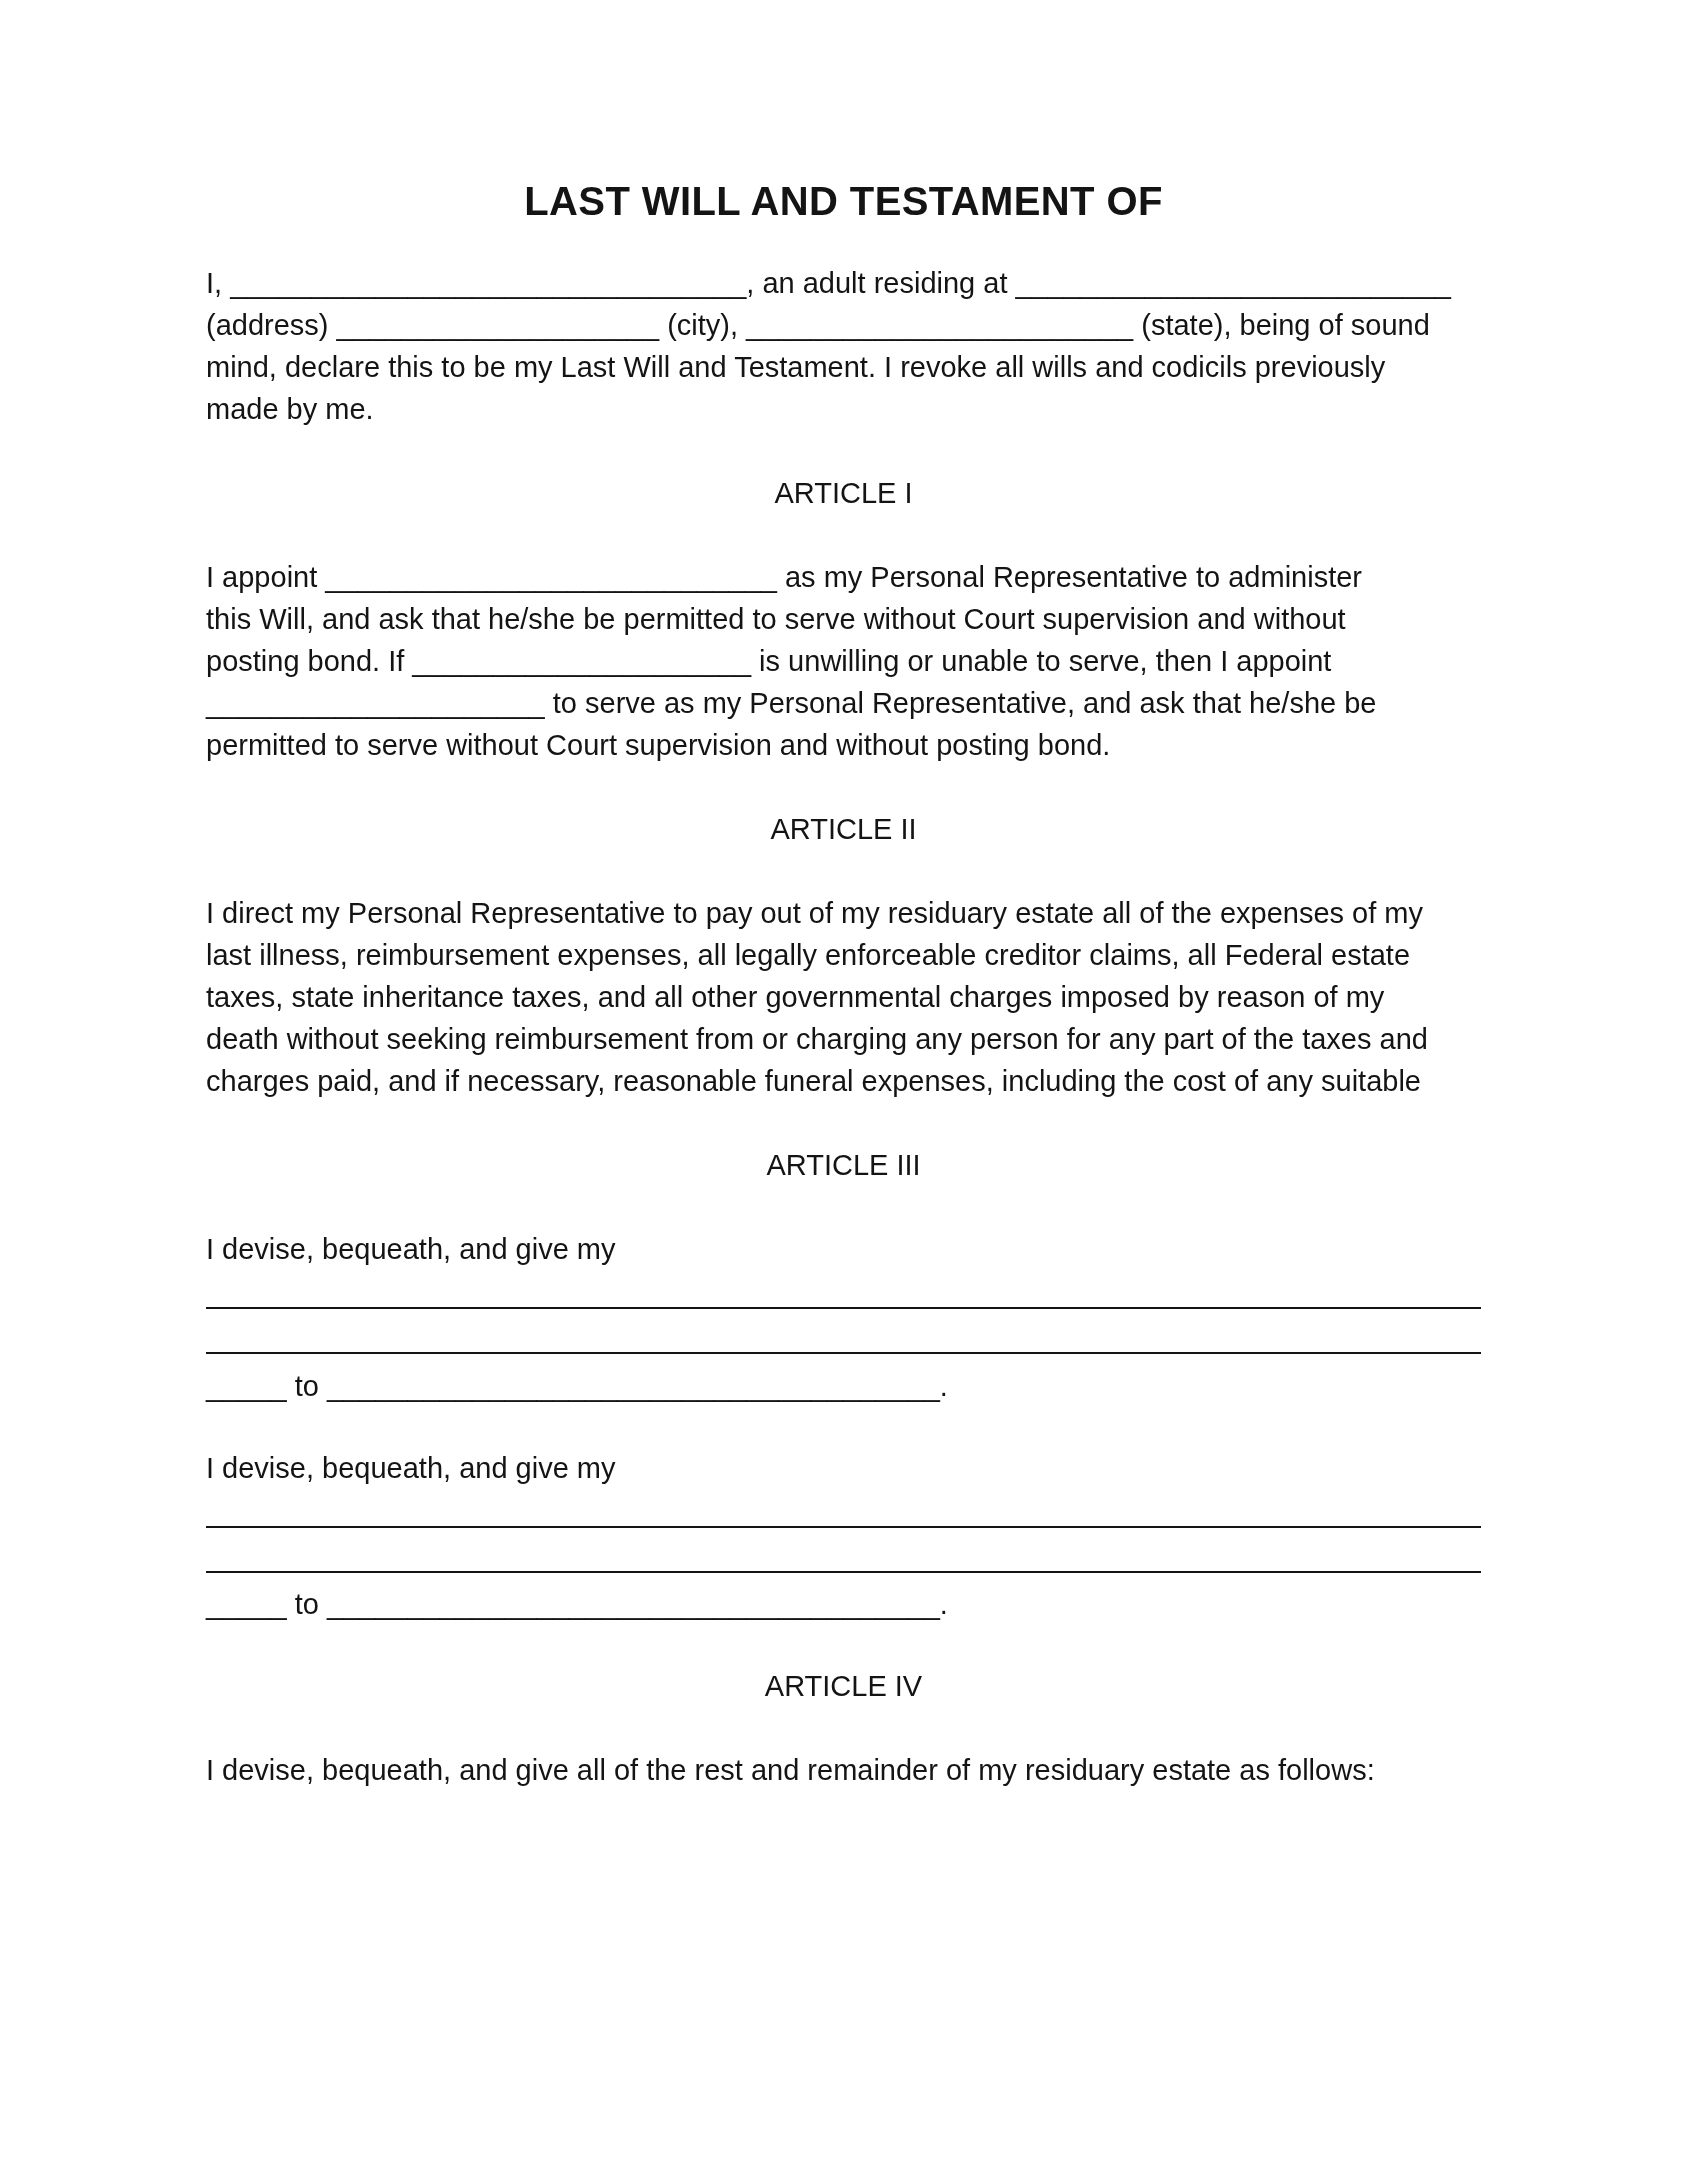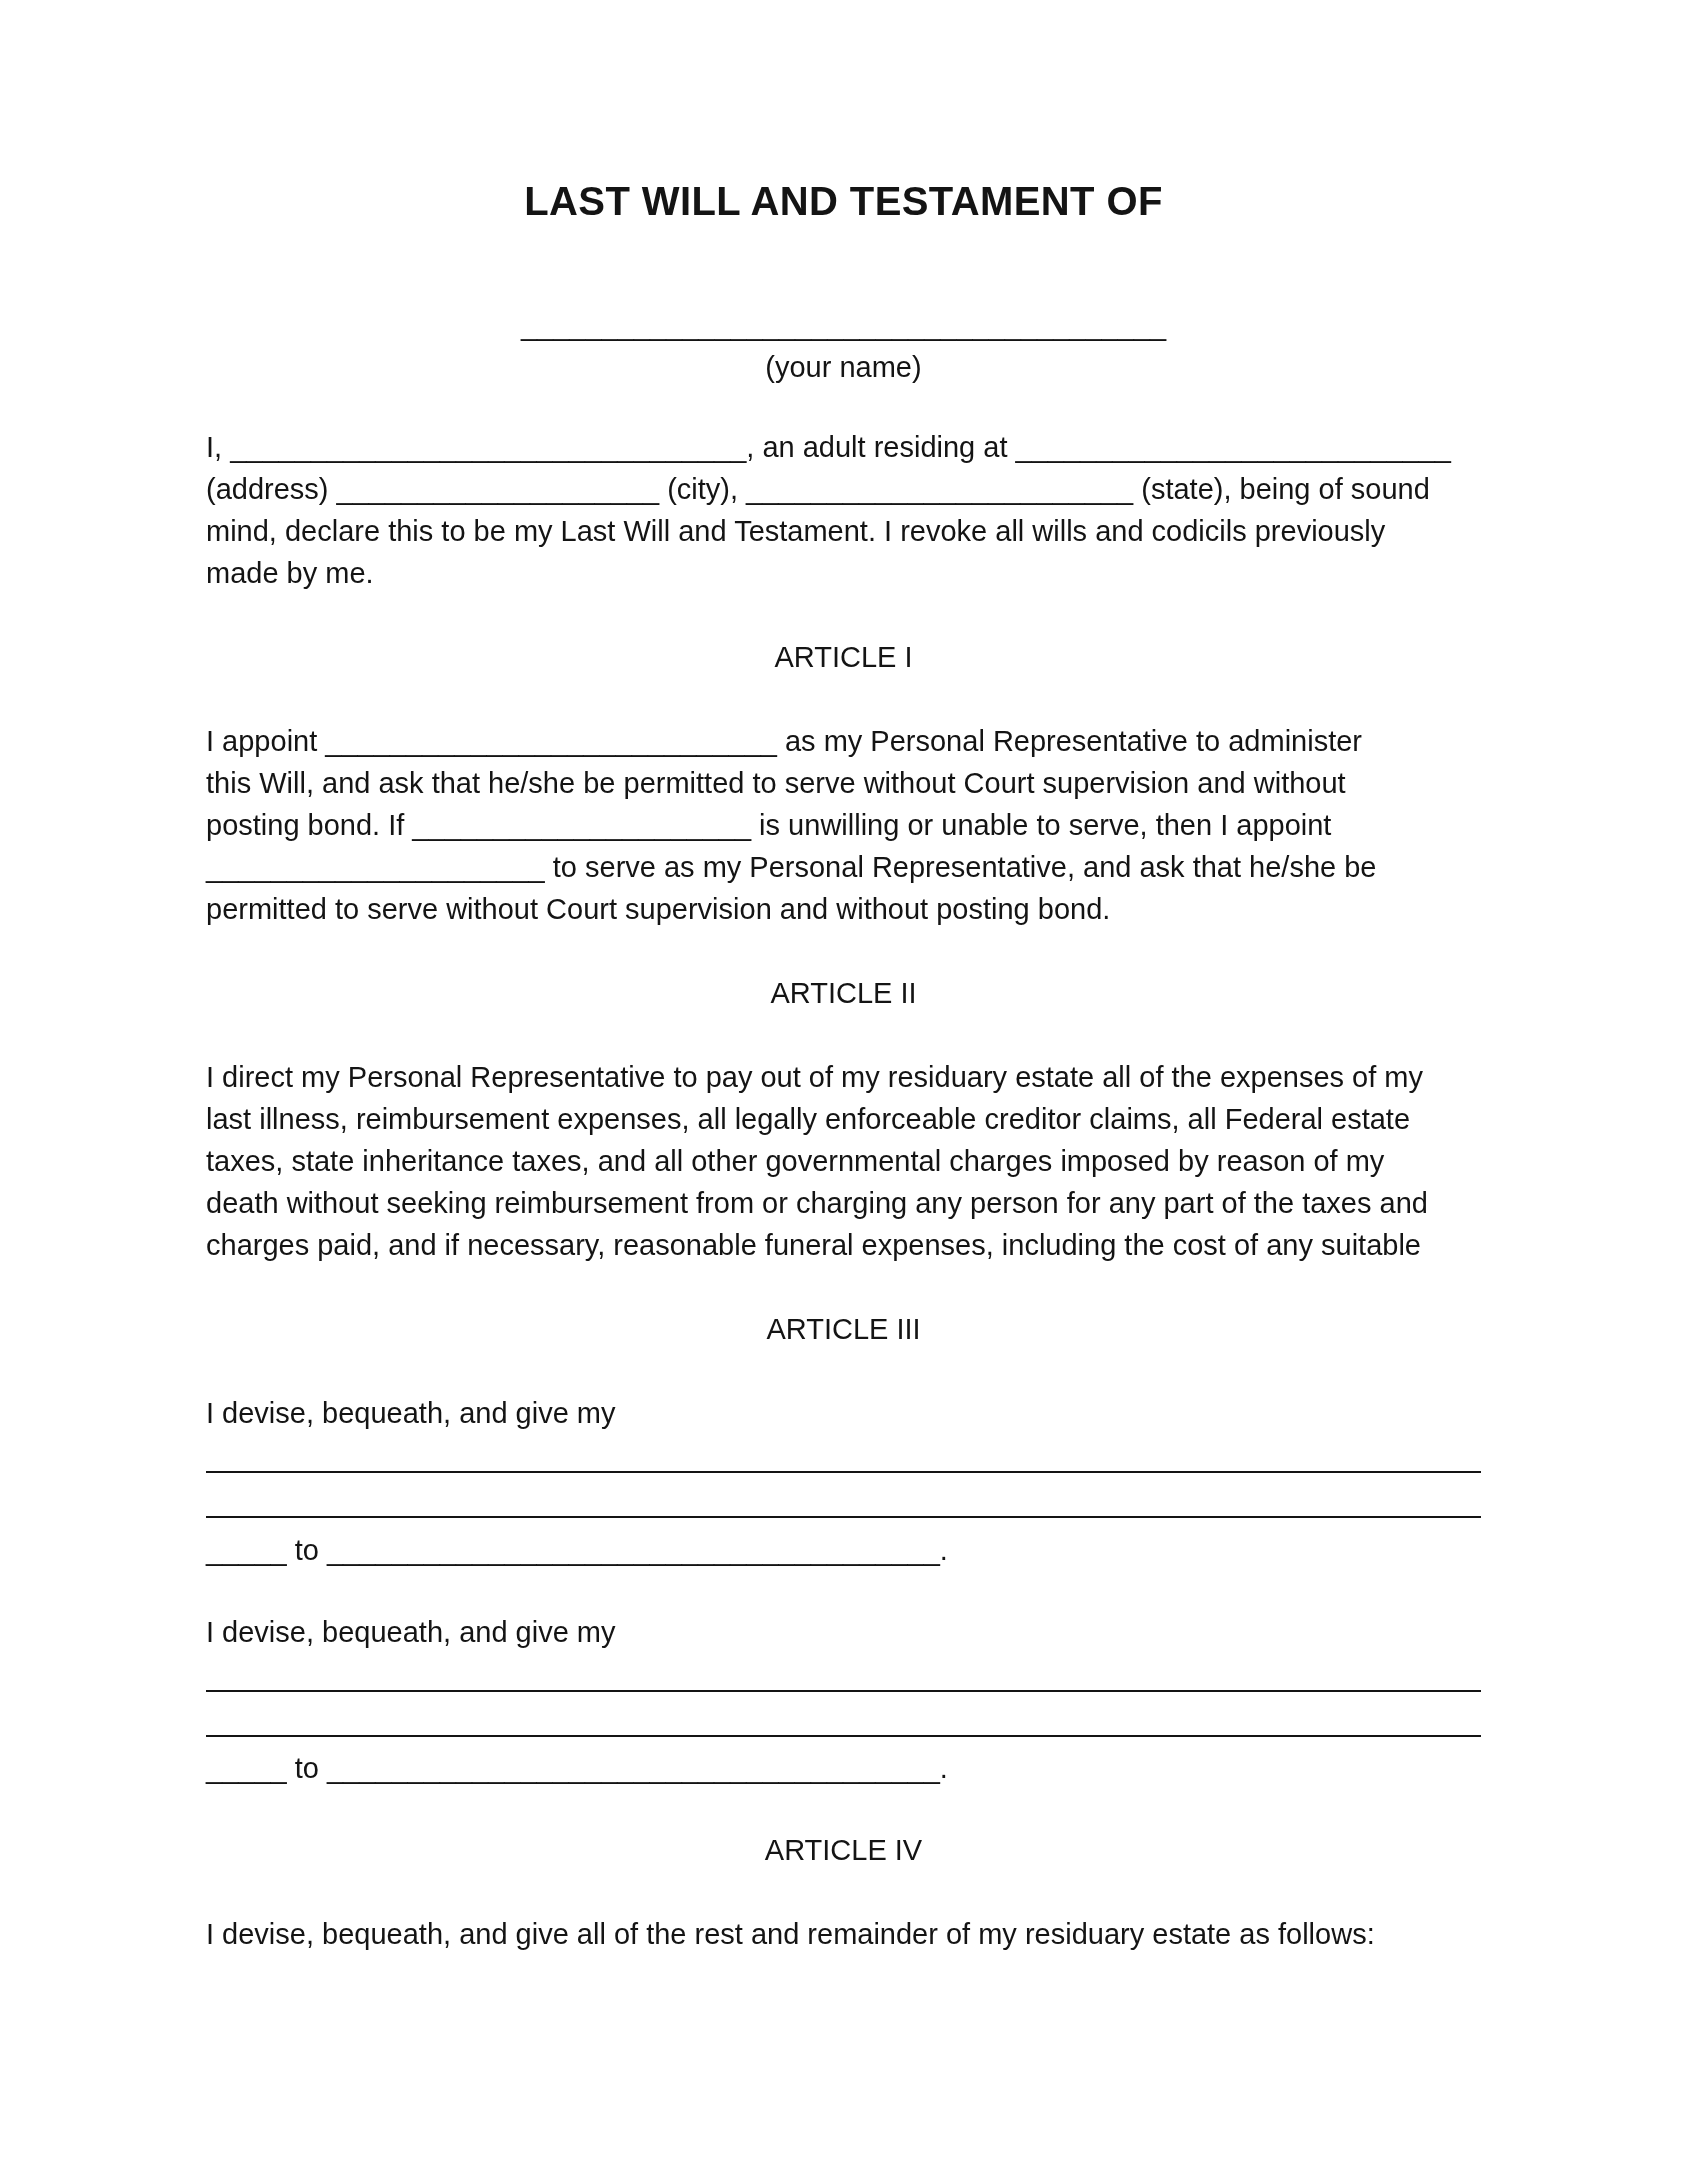--- a/index.html
+++ b/index.html
@@ -77,24 +77,20 @@
     margin-top: 7px;
   }
 </style>
 </head>
 <body>
 
 <div class="page">
 
   <h1 class="doc-title">LAST WILL AND TESTAMENT OF</h1>
 
-  <div class="name-block">
-    <div class="name-blank">________________________________________</div>
-    <div class="name-caption">(your name)</div>
-  </div>
 
   <div class="para">
     <div class="line">I, ________________________________, an adult residing at ___________________________</div>
     <div class="line">(address) ____________________ (city), ________________________ (state), being of sound</div>
     <div class="line">mind, declare this to be my Last Will and Testament. I revoke all wills and codicils previously</div>
     <div class="line">made by me.</div>
   </div>
 
   <div class="article-heading">ARTICLE I</div>
 

